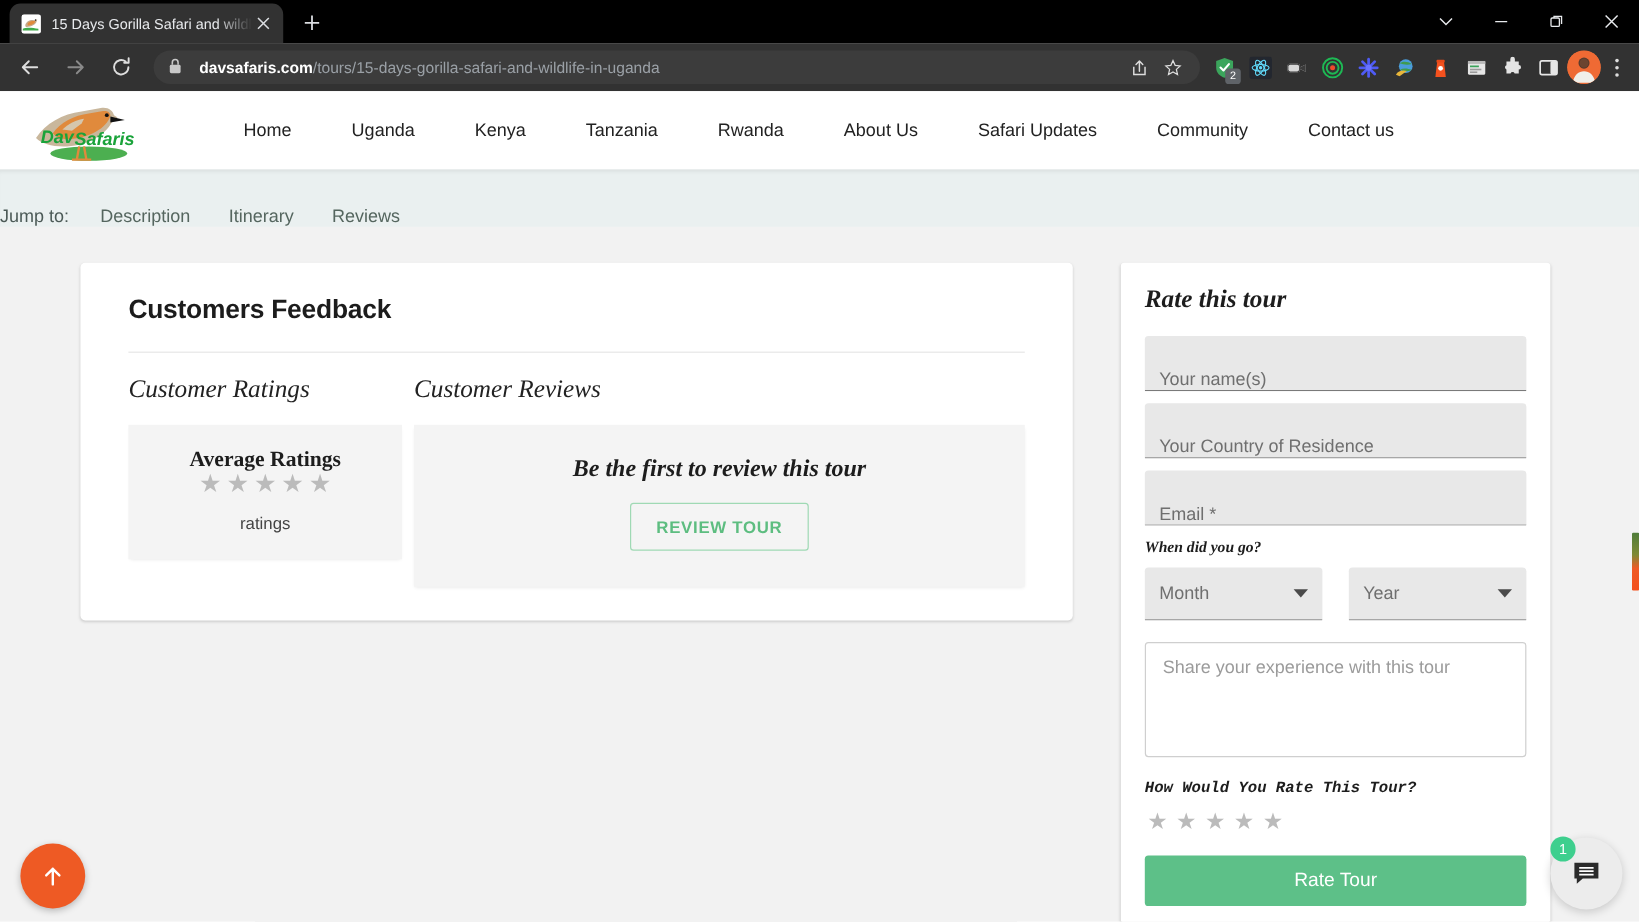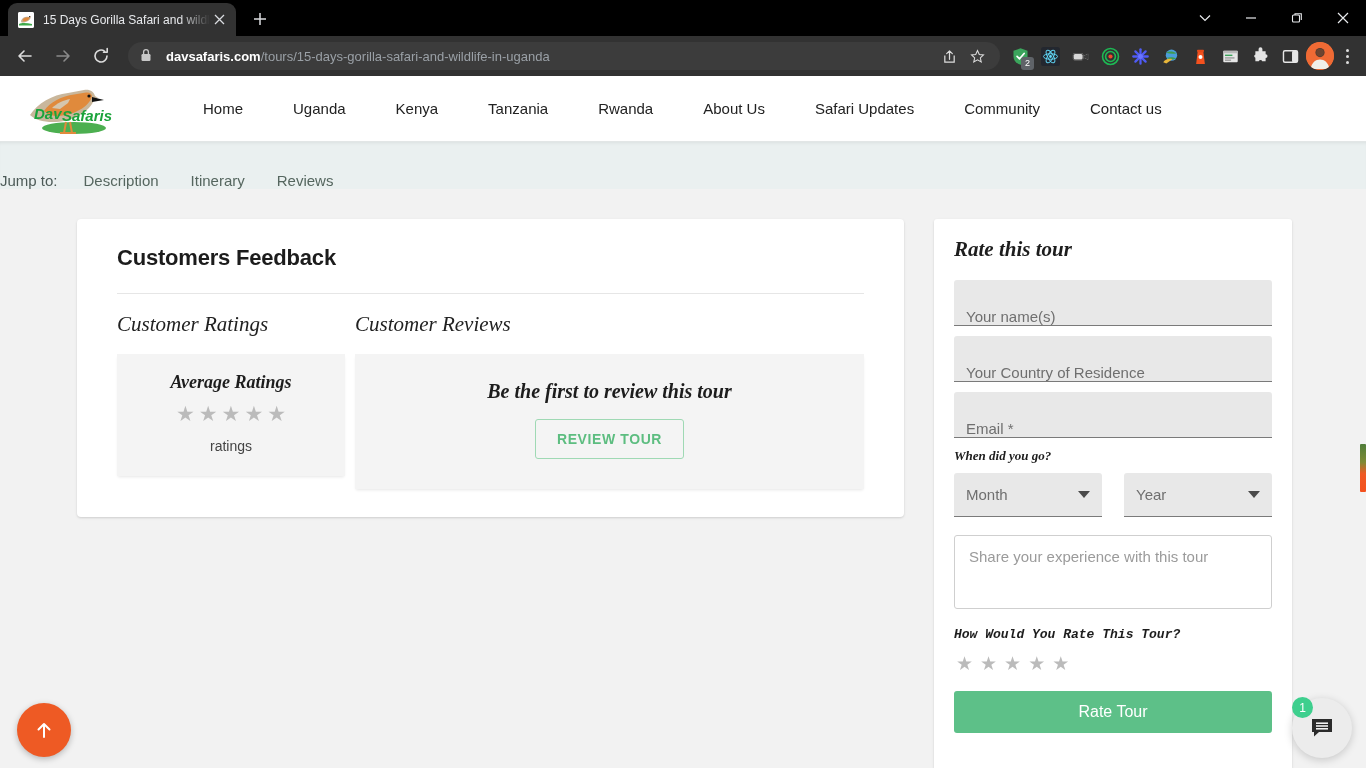--- a/index.html
+++ b/index.html
@@ -128,43 +128,43 @@
     box-shadow: inset 0 3px 4px -3px rgba(0,0,0,0.10);
   }
   .jumpbar .jump-label { color: #4c5a57; font-size: 15px; margin-right: 26px; }
   .jumpbar a {
     color: #55665f; font-size: 15px; text-decoration: none; margin-right: 32px;
   }
 
   .content { position: relative; height: 581px; }
 
   .feedback-card {
-    position: absolute; left: 77px; top: 30px; width: 827px;
+    position: absolute; left: 67px; top: 30px; width: 827px;
     background: #ffffff; border-radius: 4px;
     box-shadow: 0 1px 3px rgba(0,0,0,0.10), 0 1px 2px rgba(0,0,0,0.06);
     padding: 18px 40px 28px 40px;
   }
   .feedback-title {
     font-size: 22px; font-weight: 700; color: #1c1c1c; letter-spacing: -0.2px;
     padding: 8px 0 22px 0; border-bottom: 1px solid #e6e6e6;
   }
   .fb-cols { display: flex; gap: 10px; padding-top: 18px; }
   .col-ratings { width: 228px; flex: 0 0 228px; }
   .col-reviews { flex: 1; }
   .col-head {
     font-family: "Liberation Serif", serif; font-style: italic;
     font-size: 21px; color: #222222; margin-bottom: 17px;
   }
   .ratings-box {
     background: #f4f4f4; padding: 18px 10px 22px 10px; text-align: center;
     box-shadow: 0 2px 3px -1px rgba(0,0,0,0.10);
   }
   .avg-title {
-    font-family: "Liberation Serif", serif; font-style: italic; font-weight: 700;
-    font-size: 18px; color: #1d1d1d; margin-bottom: 10px;
+    font-family: "Liberation Serif", serif; font-weight: 700;
+    font-size: 18px; color: #1d1d1d; 
   }
   .stars-row { display: flex; justify-content: center; gap: 4px; }
   .star { color: #bbbbbb; font-size: 21px; line-height: 21px; }
   .ratings-count { margin-top: 14px; font-size: 14px; color: #444444; }
 
   .reviews-box {
     background: #f4f4f4; padding: 26px 10px 30px 10px; text-align: center;
     box-shadow: 0 2px 3px -1px rgba(0,0,0,0.10);
   }
   .review-cta {
@@ -205,21 +205,21 @@
     display: flex; align-items: center; padding: 0 12px;
     font-size: 15px; color: #6f6f6f; position: relative;
   }
   .caret {
     margin-left: auto; width: 0; height: 0;
     border-left: 6px solid transparent; border-right: 6px solid transparent;
     border-top: 7px solid #4a4a4a;
   }
   .mtextarea {
     background: #ffffff; border: 1px solid #cfcfcf; border-radius: 3px;
-    height: 74px; padding: 12px 14px; font-size: 15px; color: #9b9b9b;
+    height: 96px; padding: 12px 14px; font-size: 15px; color: #9b9b9b;
     margin-bottom: 18px;
   }
   .rate-q {
     font-family: Liberation Mono, monospace; font-style: italic; font-weight: 700;
     font-size: 13px; color: #1d1d1d; margin-bottom: 12px;
   }
   .rate-stars { display: flex; gap: 7px; margin-bottom: 18px; padding-left: 2px; }
   .rate-stars .star { font-size: 19px; line-height: 19px; }
   .rate-btn {
     background: #5dc088; color: #ffffff; height: 42px; border-radius: 3px;

